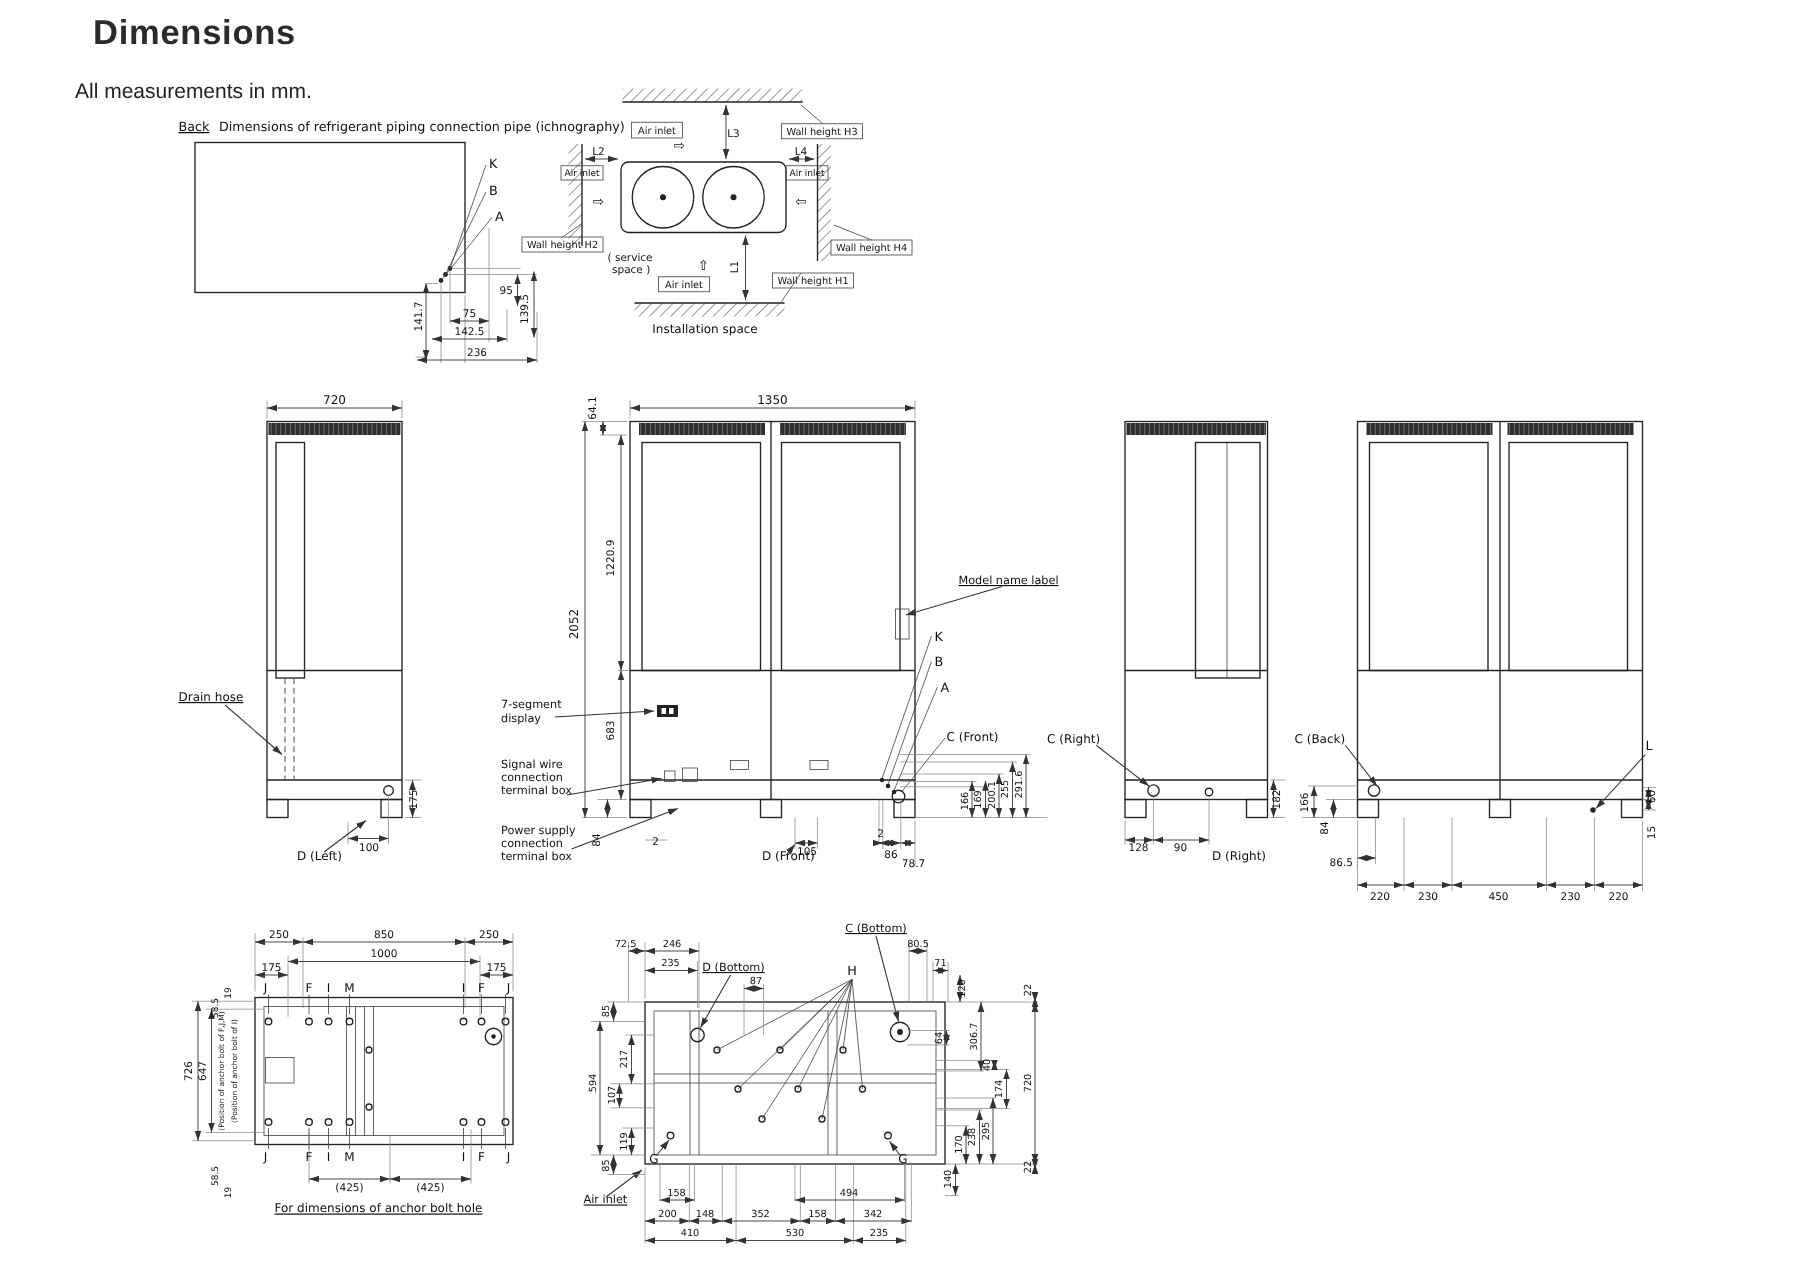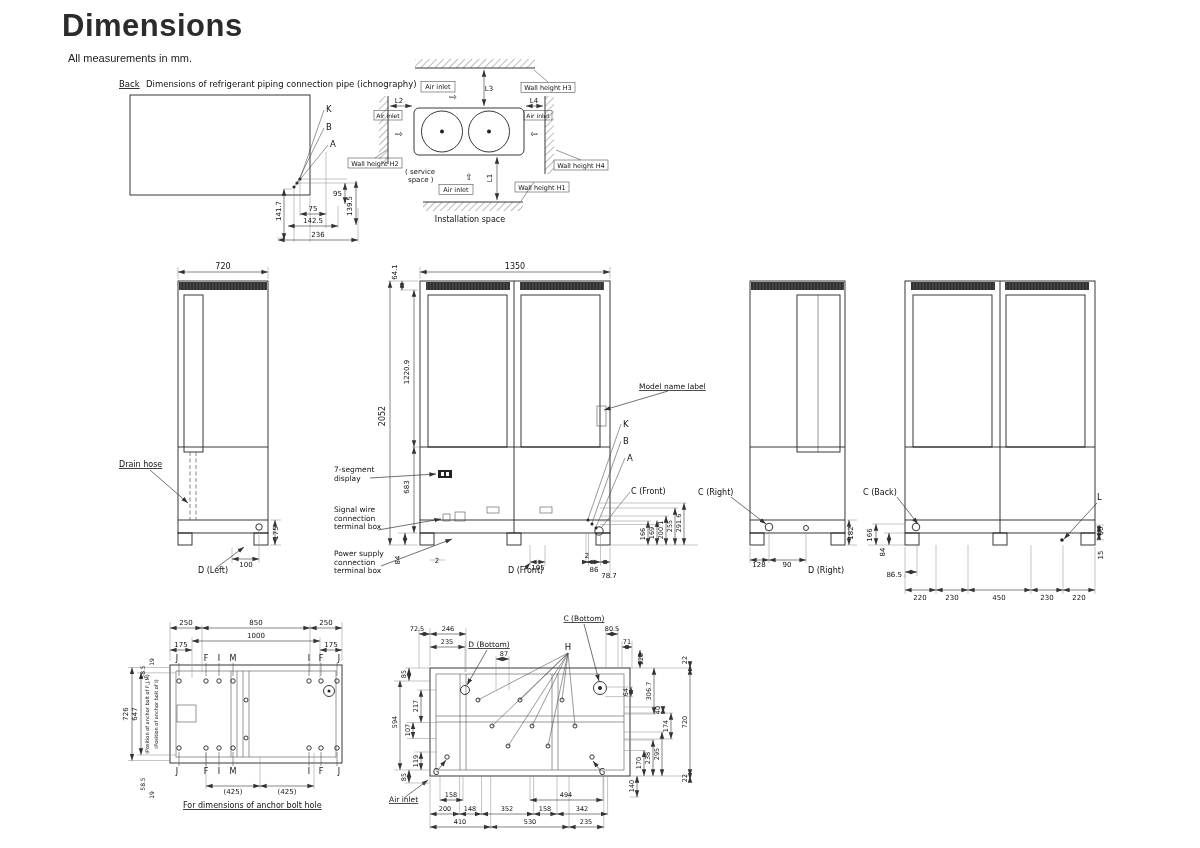--- a/index.html
+++ b/index.html
@@ -1,19 +1,19 @@
 <!DOCTYPE html>
 <html><head>
 <meta charset="utf-8">
 <style>
   html,body{margin:0;padding:0;background:#fff;}
   #page{position:relative;width:1200px;height:848px;background:#fff;overflow:hidden;
         font-family:"Liberation Sans","DejaVu Sans",sans-serif;}
-  #title{position:absolute;left:62px;top:8px;font-size:31px;font-weight:600;color:#2b2b2b;letter-spacing:.5px;}
-  #subtitle{position:absolute;left:68px;top:52px;font-size:11px;color:#222;}
+  #title{position:absolute;left:62px;top:8px;font-size:23px;font-weight:600;color:#2b2b2b;letter-spacing:.5px;}
+  #subtitle{position:absolute;left:50px;top:52px;font-size:14px;color:#222;}
   svg{position:absolute;left:0;top:0;}
   svg text{font-family:"DejaVu Sans","Liberation Sans",sans-serif;fill:#111;}
   .ul{text-decoration:underline;}
   .ln{fill:none;stroke:#222;stroke-width:.9;}
   .tr{fill:none;stroke:#444;stroke-width:.55;}
   .thin{fill:none;stroke:#444;stroke-width:.55;}
   .ext{fill:none;stroke:#8a8a8a;stroke-width:.5;}
   .dim{fill:none;stroke:#333;stroke-width:.6;marker-start:url(#ar);marker-end:url(#ar);}
   .ldr{fill:none;stroke:#333;stroke-width:.7;marker-end:url(#ar);}
   .dash{fill:none;stroke:#555;stroke-width:.7;stroke-dasharray:4 2.5;}

